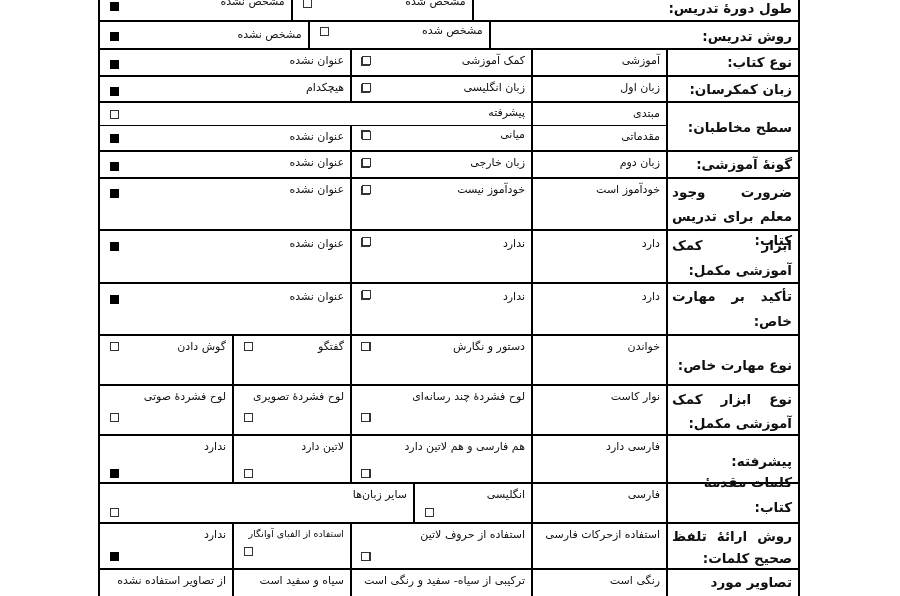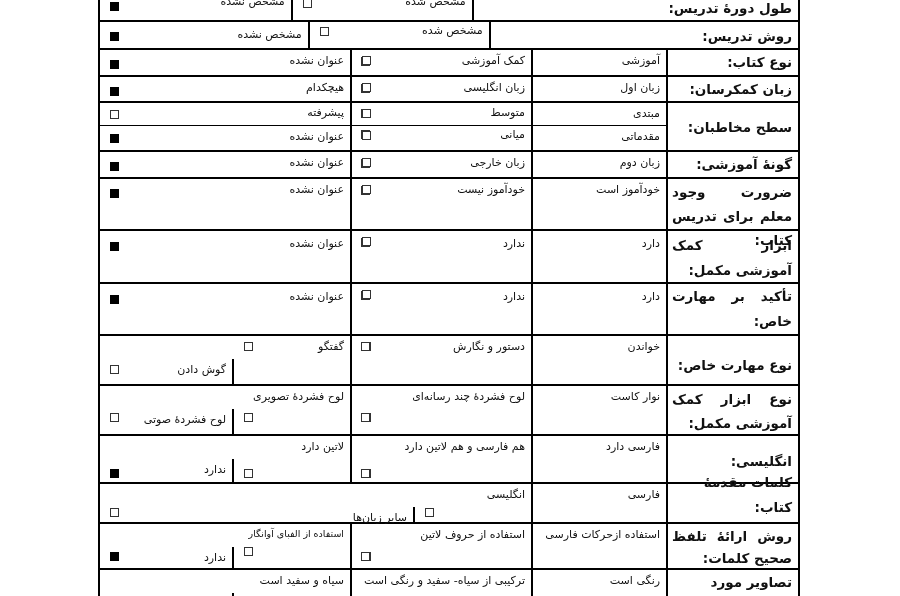--- a/index.html
+++ b/index.html
@@ -12,21 +12,21 @@
          font-family:"DejaVu Sans", sans-serif; font-weight:bold; font-size:13.5px; line-height:25px;
          direction:rtl; text-align:right; }
   .lbl.just { text-align:justify; text-align-last:right; }
   .lbl.mid { display:flex; align-items:center; justify-content:flex-start; }
   .lbl.bottom { display:flex; align-items:flex-end; }
   .lbl.wide { flex:1 1 auto; width:auto; }
   .cell { position:relative; box-sizing:border-box; border-right:2px solid #000; }
   .c1 { width:135px; flex:0 0 135px; }
   .c2 { width:181px; flex:0 0 181px; }
   .c3 { width:118px; flex:0 0 118px; }
-  .c4 { flex:1 1 auto;margin-top:23px; }
+  .c4 { flex:1 1 auto; }
   .half { width:181px; flex:0 0 181px; }
   .rest { flex:1 1 auto; }
   .opt { position:absolute; top:4px; right:6px; font-size:11px; direction:rtl; white-space:nowrap; }
   .cb { position:absolute; width:9px; height:9px; border:1px solid #333; background:#fff; box-sizing:border-box; }
   .cb.on { background:#000; border-color:#000; }
   .cb.tl { left:10px; top:6px; }
   .cb.bl { left:10px; bottom:6px; }
   .sub { display:flex; flex-direction:column; flex:1 1 auto; }
   .subrow { display:flex; flex-direction:row-reverse; position:relative; border-bottom:1px solid #000; box-sizing:border-box; }
   .subrow:last-child { border-bottom:none; }
@@ -92,25 +92,20 @@
     </div>
   </div>
 
   <div class="row" style="height:49px">
     <div class="lbl mid">سطح مخاطبان:</div>
     <div class="sub">
       <div class="subrow" style="height:24px">
         <div class="cell c1">
           <span class="opt">مبتدی</span>
         </div>
-        <div class="cell half">
-          <span class="cb" style="left:auto;right:-2px;top:6px;transform:translateX(-163px)"></span>
-          <span class="opt" style="top:3px">متوسط</span>
-          <span class="cb tl"></span>
-        </div>
         <div class="cell rest">
           <span class="opt" style="top:3px">پیشرفته</span>
           <span class="cb tl" style="top:7px"></span>
         </div>
       </div>
       <div class="subrow" style="height:25px">
         <div class="cell c1">
           <span class="opt">مقدماتی</span>
         </div>
         <div class="cell half">
@@ -224,21 +219,21 @@
       <span class="opt">لوح فشردهٔ تصویری</span>
       <span class="cb bl" style="bottom:12px"></span>
     </div>
     <div class="cell c4">
       <span class="opt">لوح فشردهٔ صوتی</span>
       <span class="cb bl" style="bottom:12px"></span>
     </div>
   </div>
 
   <div class="row" style="height:48px">
-    <div class="lbl mid" style="padding-top:6px">انگلیسی:</div>
+    <div class="lbl mid" style="padding-top:6px">پیشرفته:</div>
     <div class="cell c1">
       <span class="opt">فارسی دارد</span>
     </div>
     <div class="cell c2">
       <span class="opt">هم فارسی و هم لاتین دارد</span>
       <span class="cb bl" style="bottom:4px"></span>
       <span class="cb" style="left:auto;right:-2px;bottom:4px;transform:translateX(-163px)"></span>
     </div>
     <div class="cell c3">
       <span class="opt">لاتین دارد</span>

